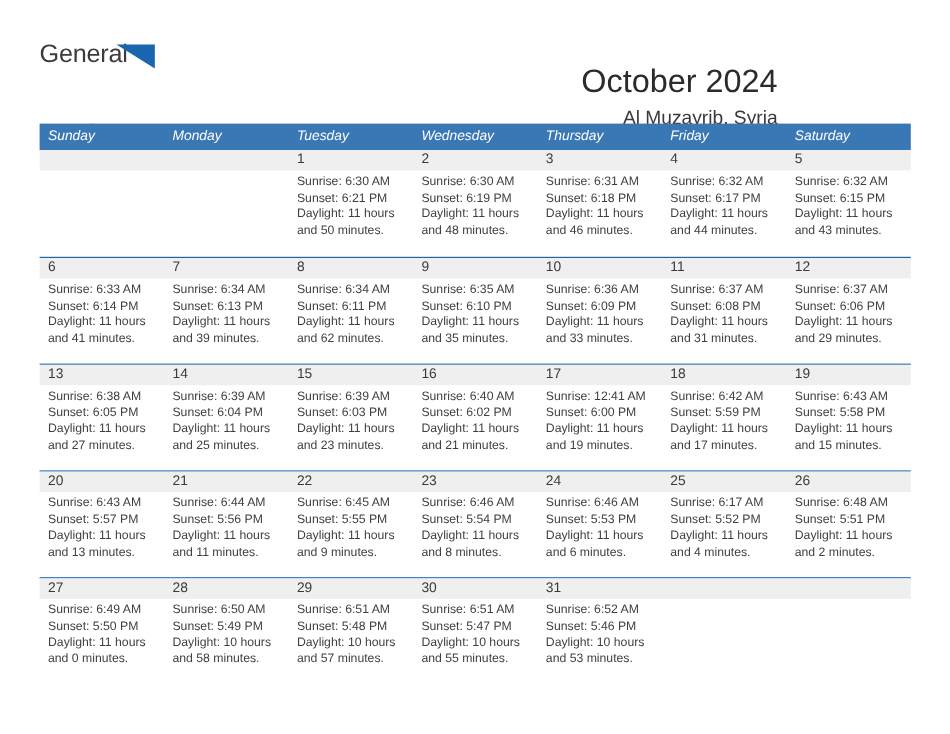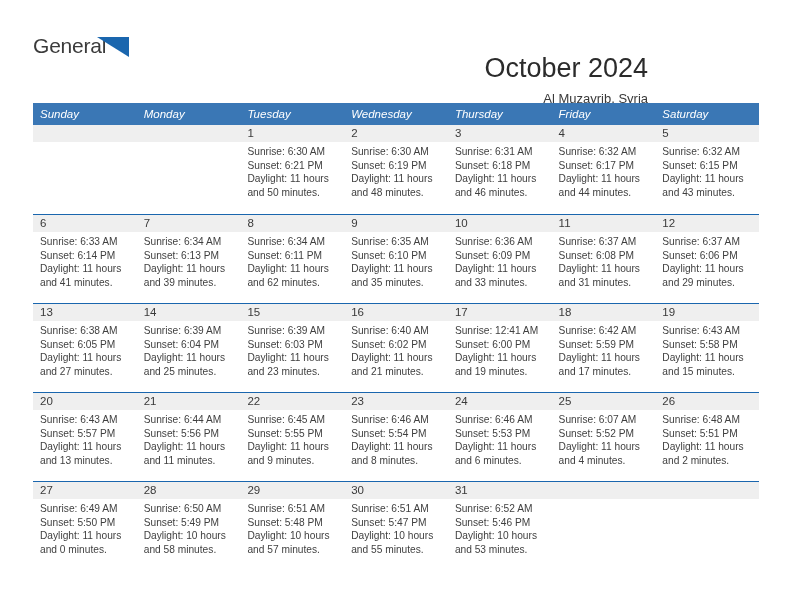--- a/index.html
+++ b/index.html
@@ -70,21 +70,21 @@
     text-align: right;
     margin-top: 21px;
   }
   .cal-title {
     font-size: 27px;
     color: #2b2b2b;
     line-height: 34px;
     white-space: nowrap;
   }
   .cal-subtitle {
-    font-size: 13px;
+    font-size: 16px;
     color: #3a3a3a;
     line-height: 22px;
     margin-top: 3px;
     white-space: nowrap;
   }
 
   
   .calendar {
     position: absolute;
     left: 33px;
@@ -412,21 +412,21 @@
             <div class="day-info">
               <div class="info-line">Sunrise: 6:46 AM</div>
               <div class="info-line">Sunset: 5:53 PM</div>
               <div class="info-line">Daylight: 11 hours</div>
               <div class="info-line">and 6 minutes.</div>
             </div>
           </div>
           <div class="day-cell">
             <div class="day-num">25</div>
             <div class="day-info">
-              <div class="info-line">Sunrise: 6:07 AM</div>
+              <div class="info-line">Sunrise: 6:17 AM</div>
               <div class="info-line">Sunset: 5:52 PM</div>
               <div class="info-line">Daylight: 11 hours</div>
               <div class="info-line">and 4 minutes.</div>
             </div>
           </div>
           <div class="day-cell">
             <div class="day-num">26</div>
             <div class="day-info">
               <div class="info-line">Sunrise: 6:48 AM</div>
               <div class="info-line">Sunset: 5:51 PM</div>

